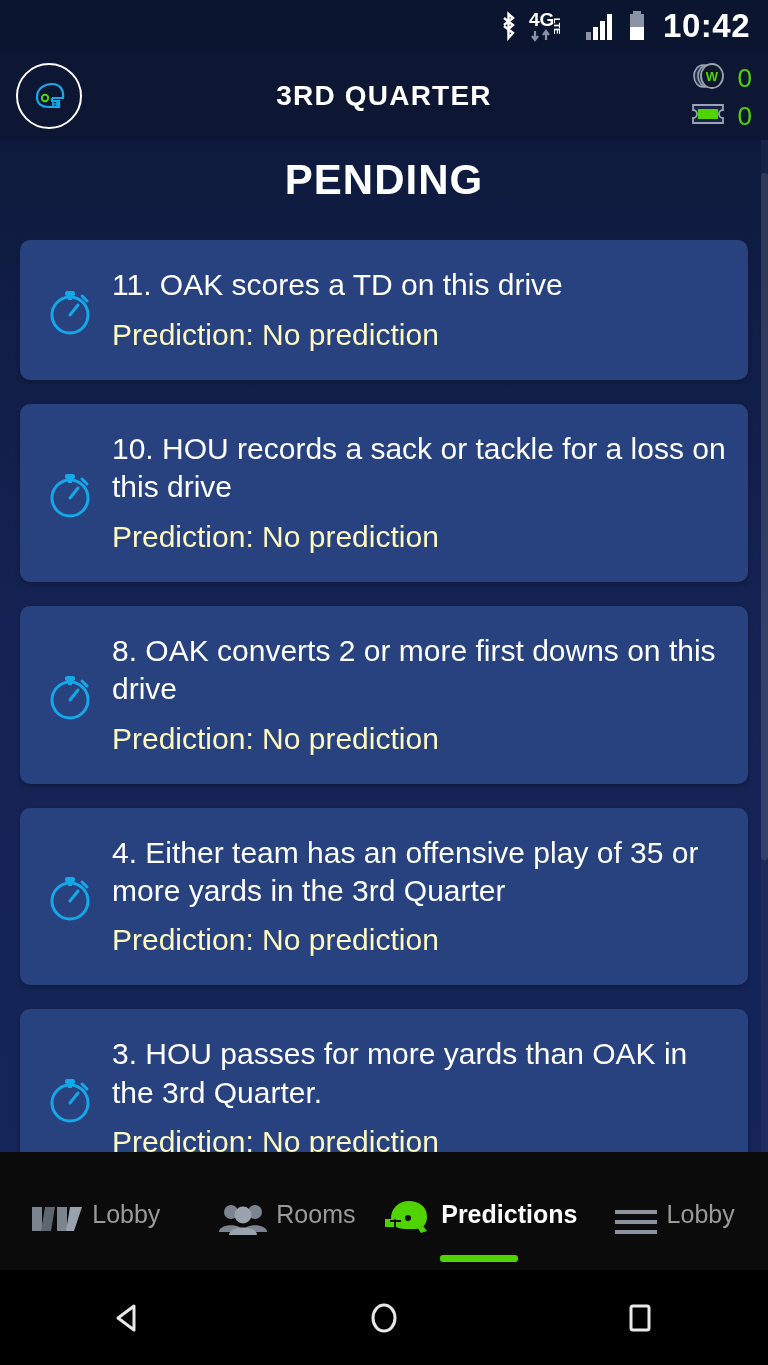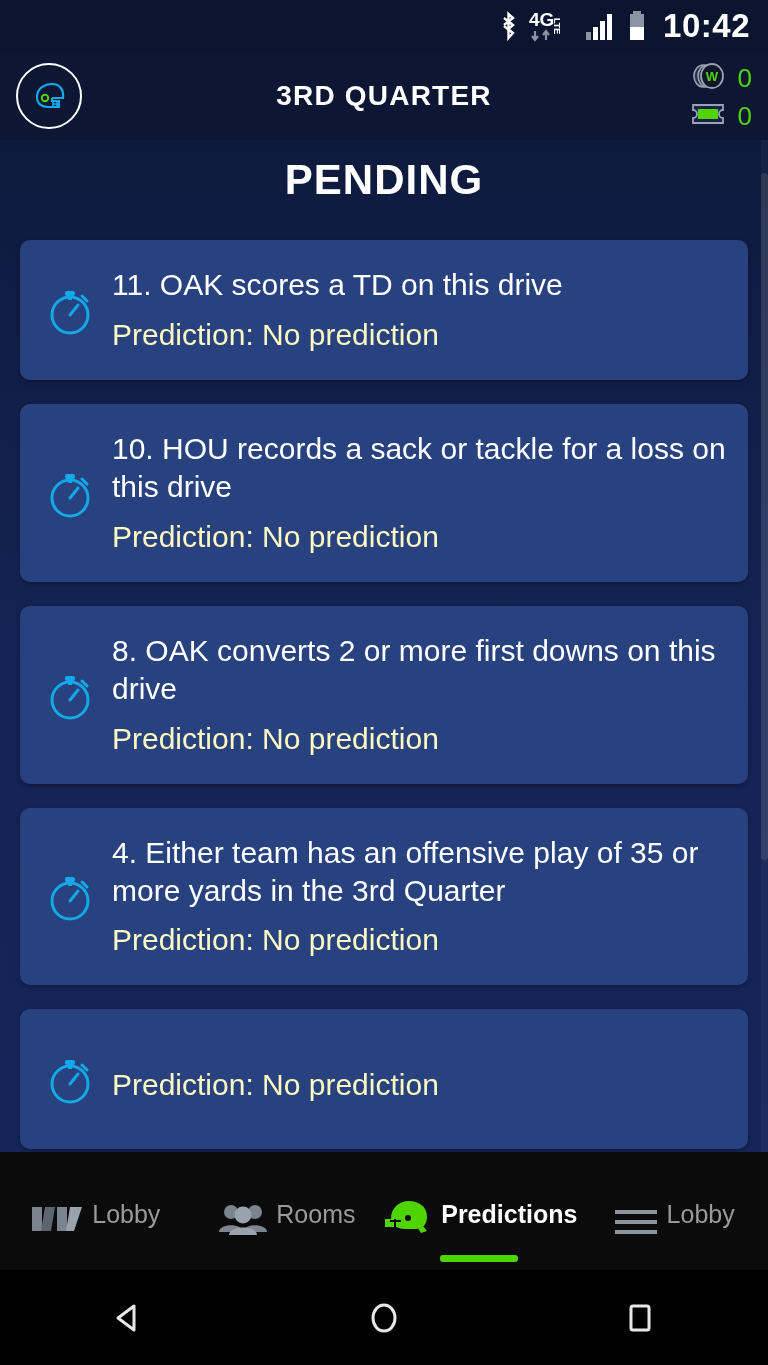--- a/index.html
+++ b/index.html
@@ -259,20 +259,21 @@
         <div class="card-icon">
           <svg width="52" height="58" viewBox="0 0 52 58">
             <circle cx="26" cy="34" r="18" fill="none" stroke="#15a8e8" stroke-width="3"></circle>
             <rect x="21" y="10" width="10" height="5" rx="2" fill="#15a8e8"></rect>
             <rect x="24" y="14" width="4" height="5" fill="#15a8e8"></rect>
             <path d="M38 15 L43 20" stroke="#15a8e8" stroke-width="3" stroke-linecap="round"></path>
             <path d="M26 34 L34 24" stroke="#15a8e8" stroke-width="3" stroke-linecap="round"></path>
           </svg>
         </div>
         <div class="card-body">
+          <div class="card-question">3. HOU passes for more yards than OAK in the 3rd Quarter.</div>
           <div class="card-prediction">Prediction: No prediction</div>
         </div>
       </div>
 
     </div>
 
     <div class="scrolltrack">
       <div class="scrollthumb"></div>
     </div>
   </div>

